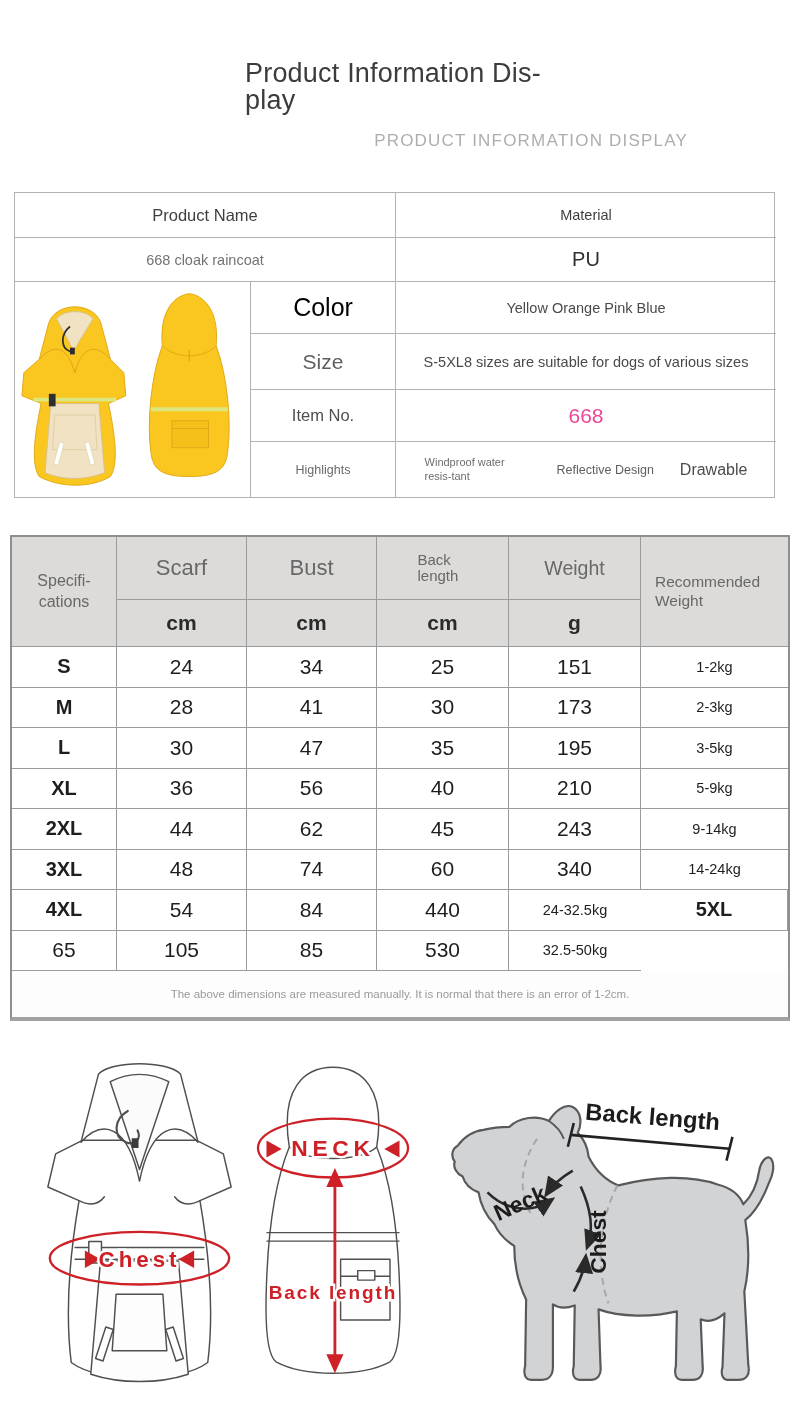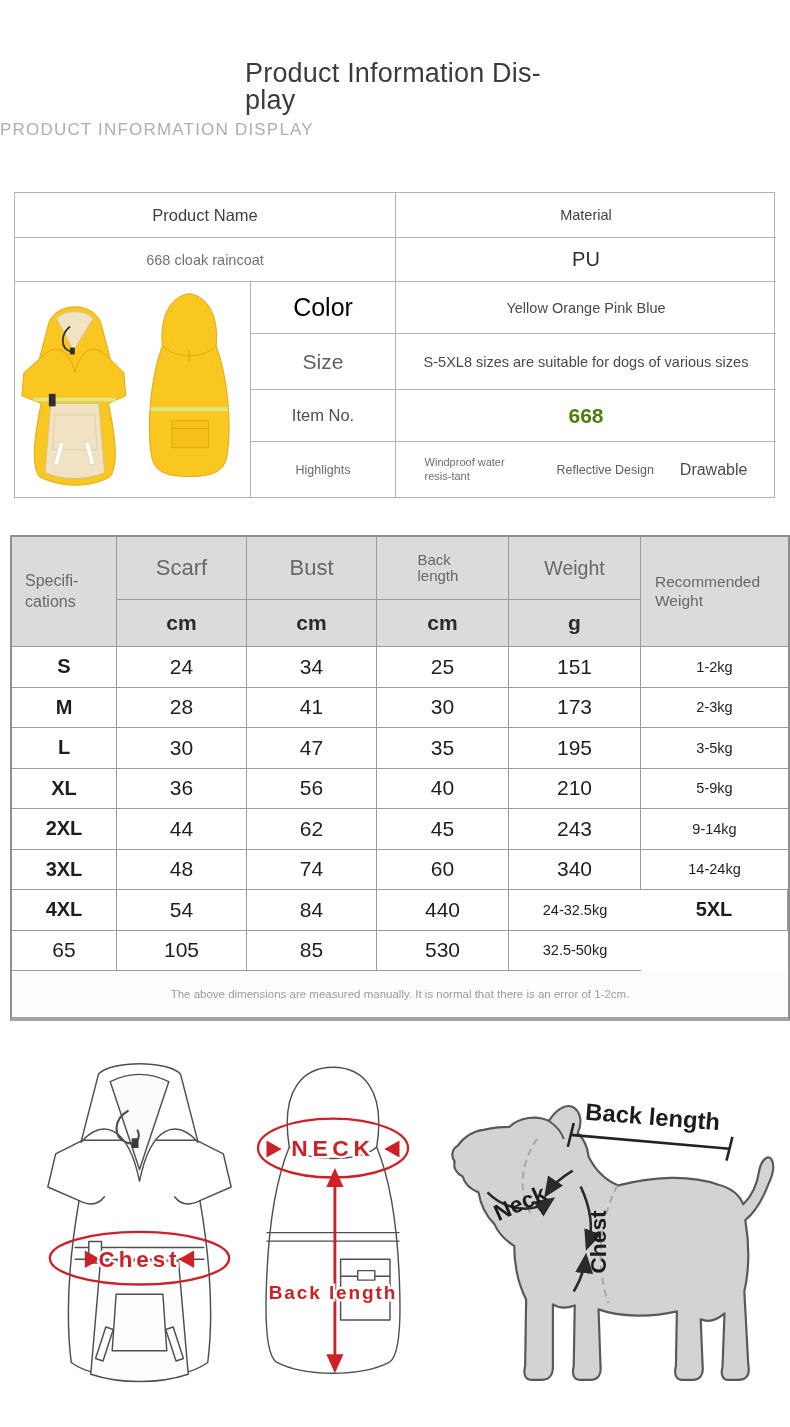--- a/index.html
+++ b/index.html
@@ -3,21 +3,21 @@
 <meta charset="utf-8">
 <style>
   html,body{margin:0;padding:0;background:#fff;}
   .canvas{position:relative;width:790px;height:1427px;background:#fff;overflow:hidden;
           font-family:"Liberation Sans",sans-serif;color:#3d3d3d;border-radius:28px;}
 
   
   .title{position:absolute;left:245px;top:60px;width:300px;font-size:27px;line-height:27px;
          color:#3c3c3c;letter-spacing:.2px;}
   .title span{display:block;}
-  .subtitle{position:absolute;left:0;top:120px;width:688px;text-align:left;
+  .subtitle{position:absolute;left:0;top:131px;width:688px;text-align:right;
             font-size:17px;color:#aeaeae;letter-spacing:1.2px;}
 
   
   .it{position:absolute;left:14px;top:192px;width:761px;display:grid;
       grid-template-columns:236px 145px 380px;
       grid-template-rows:45px 44px 52px 56px 52px 55px;
       border:1px solid #b3b3b3;box-sizing:border-box;background:#fff;}
   .it>div{border-right:1px solid #b3b3b3;border-bottom:1px solid #b3b3b3;
           display:flex;align-items:center;justify-content:center;box-sizing:border-box;
           text-align:center;}
@@ -26,41 +26,41 @@
   .it .span2{grid-column:1/3;}
   .c-pname{font-size:16.5px;color:#3f3f3f;}
   .c-mat{font-size:14.5px;color:#3f3f3f;}
   .c-pnv{font-size:14.5px;color:#737373;}
   .c-pu{font-size:20px;color:#2e2e2e;}
   .c-lab-color{font-size:25px;color:#000000;}
   .c-lab-size{font-size:21px;color:#5f5f5f;}
   .c-lab-item{font-size:16.5px;color:#4f4f4f;}
   .c-lab-high{font-size:12.5px;color:#6a6a6a;}
   .c-val{font-size:14.5px;color:#4a4a4a;}
-  .c-668{font-size:21px;color:#4d7c0f;font-weight:bold;}
+  .c-668{font-size:21px;color:#ec4899;}
   .photo-cell{grid-row:3/7;grid-column:1;}
   .hl-wrap{display:flex;align-items:center;justify-content:center;gap:26px;}
   .hl-0{width:106px;font-size:11px;color:#6d6d6d;text-align:left;line-height:1.25;}
   .hl-1{font-size:12.5px;color:#5f5f5f;}
   .hl-2{font-size:16px;color:#4c4c4c;}
 
   
   .sc{position:absolute;left:10px;top:535px;width:780px;display:grid;
       grid-template-columns:105px 130px 130px 132px 132px 147px;
       grid-template-rows:63px 47px repeat(8,40.5px) 46px;
       border:2px solid #8f8f8f;border-bottom:4px solid #a2a2a2;
       box-sizing:border-box;background:#fff;}
   .sc>div{border-right:1px solid #9b9b9b;border-bottom:1px solid #9b9b9b;
           display:flex;align-items:center;justify-content:center;
           box-sizing:border-box;text-align:center;}
   .sc .lc{border-right:none;}
   .sc .hd{background:#dcdbd9;color:#686868;}
   .sc .spec{grid-row:1/3;justify-content:flex-start;text-align:left;
             padding-left:13px;font-size:16px;line-height:1.3;}
-  .sc .spec span{display:block;width:78px;}
+  .sc .spec span{display:block;width:78px;text-align:center;}
   .sc .rec{grid-row:1/3;grid-column:6;justify-content:flex-start;text-align:left;
            padding-left:14px;font-size:15.5px;line-height:1.18;}
   .sc .rec span{display:block;width:118px;}
   .sc .n-big{font-size:22px;}
   .sc .n-mid{font-size:19.5px;}
   .sc .n-back{font-size:15px;line-height:1.1;}
   .sc .n-back span{display:block;width:50px;text-align:left;}
   .sc .unit{font-weight:bold;font-size:21px;color:#2b2b2b;}
   .sc .sz{font-weight:bold;font-size:20px;color:#1e1e1e;}
   .sc .val{font-size:21px;color:#1e1e1e;}

